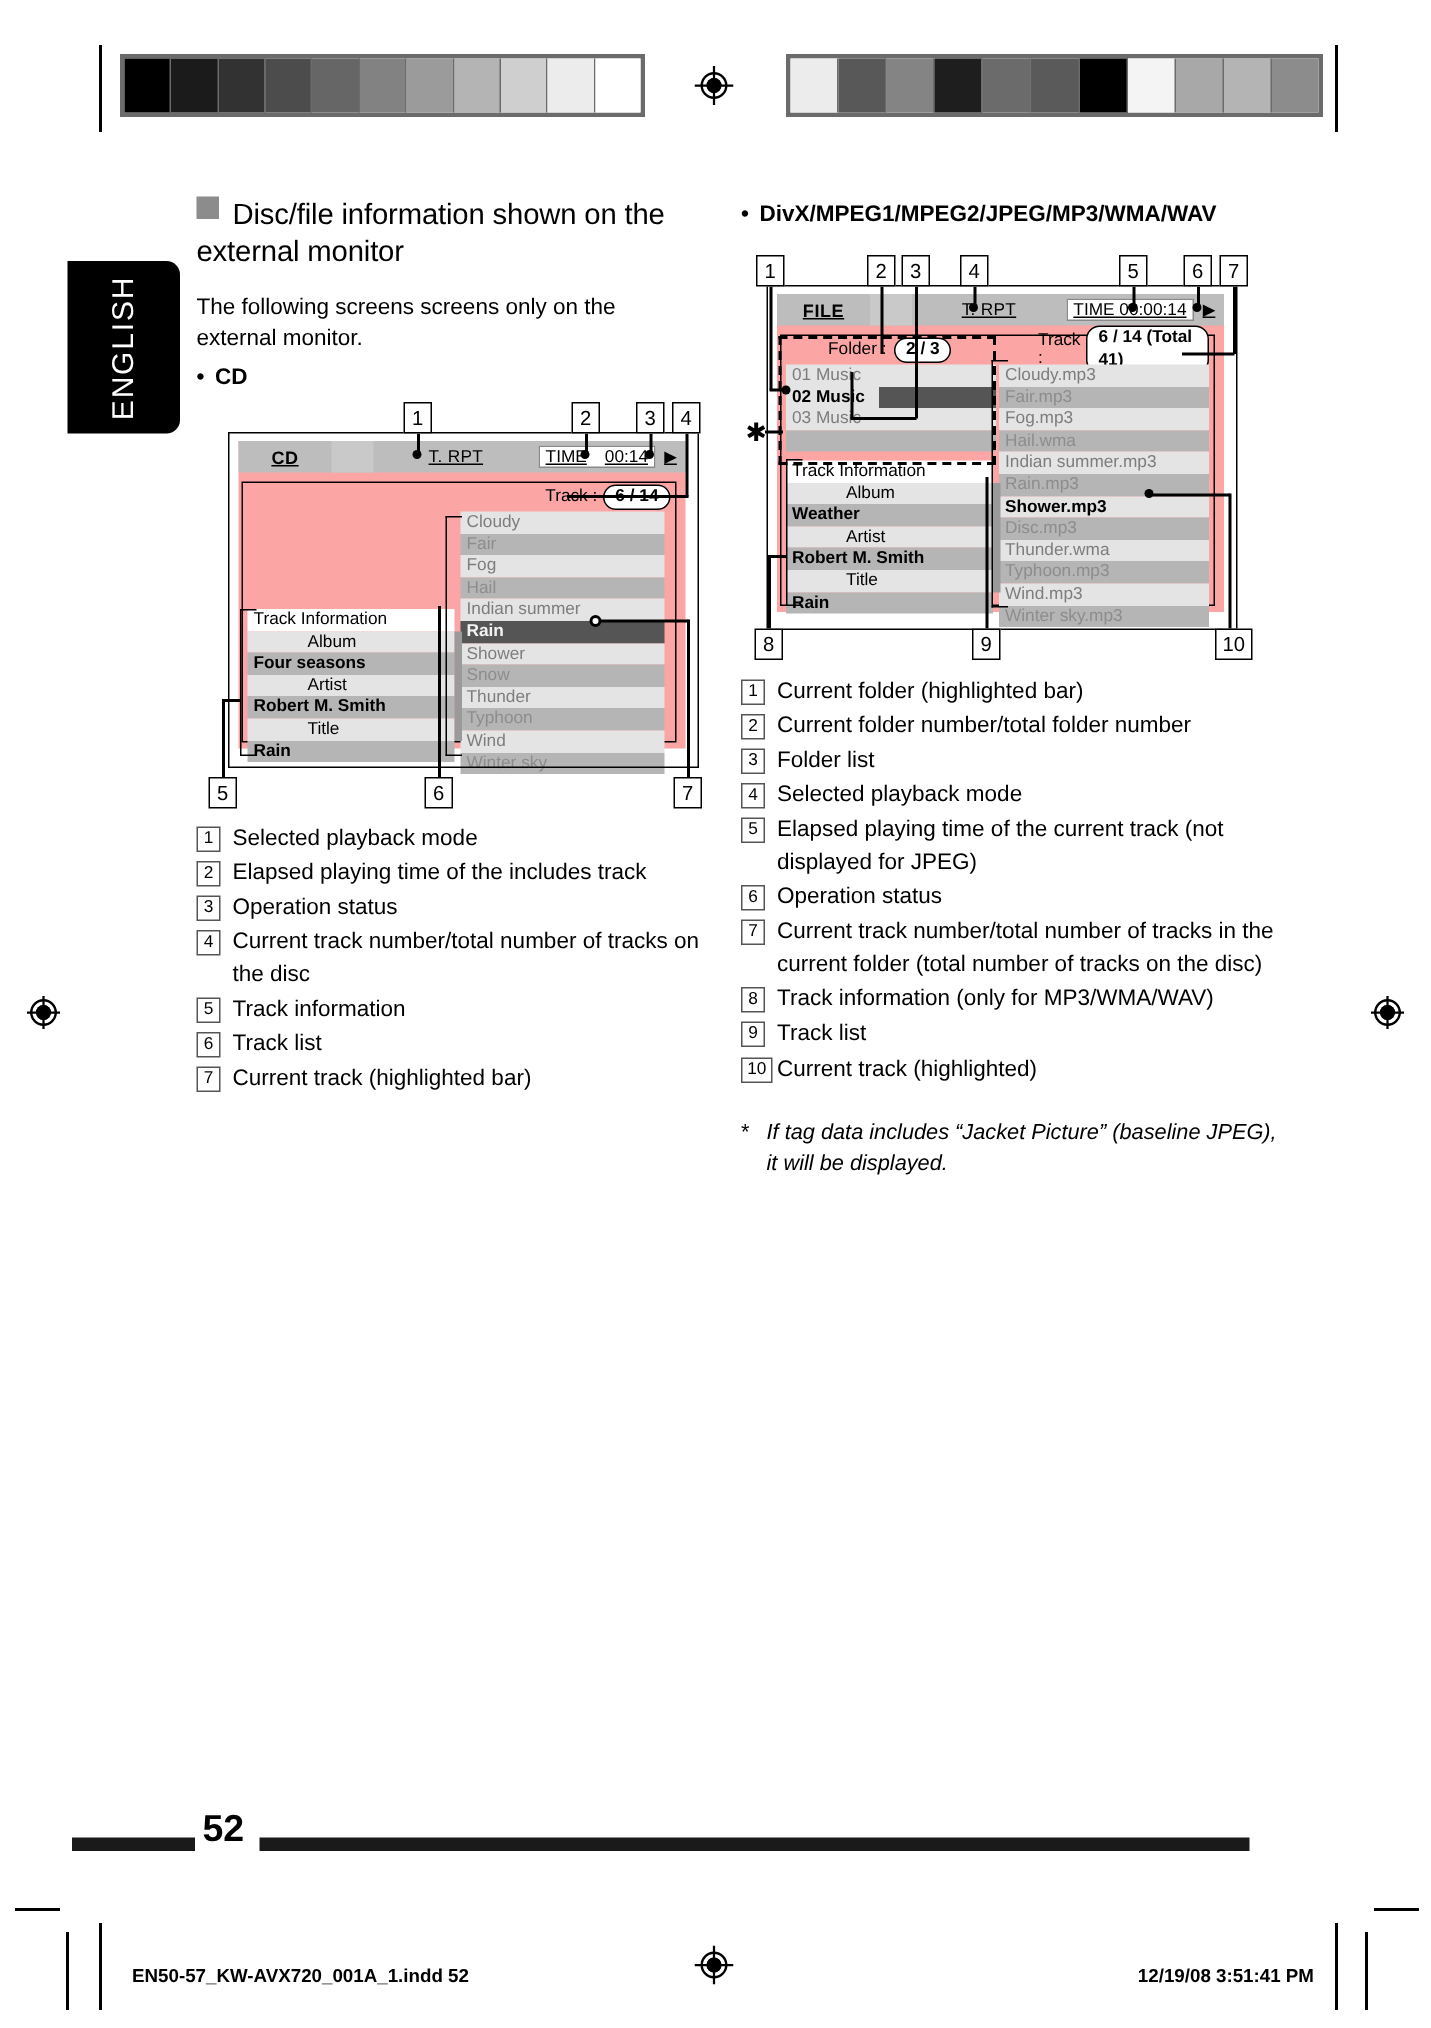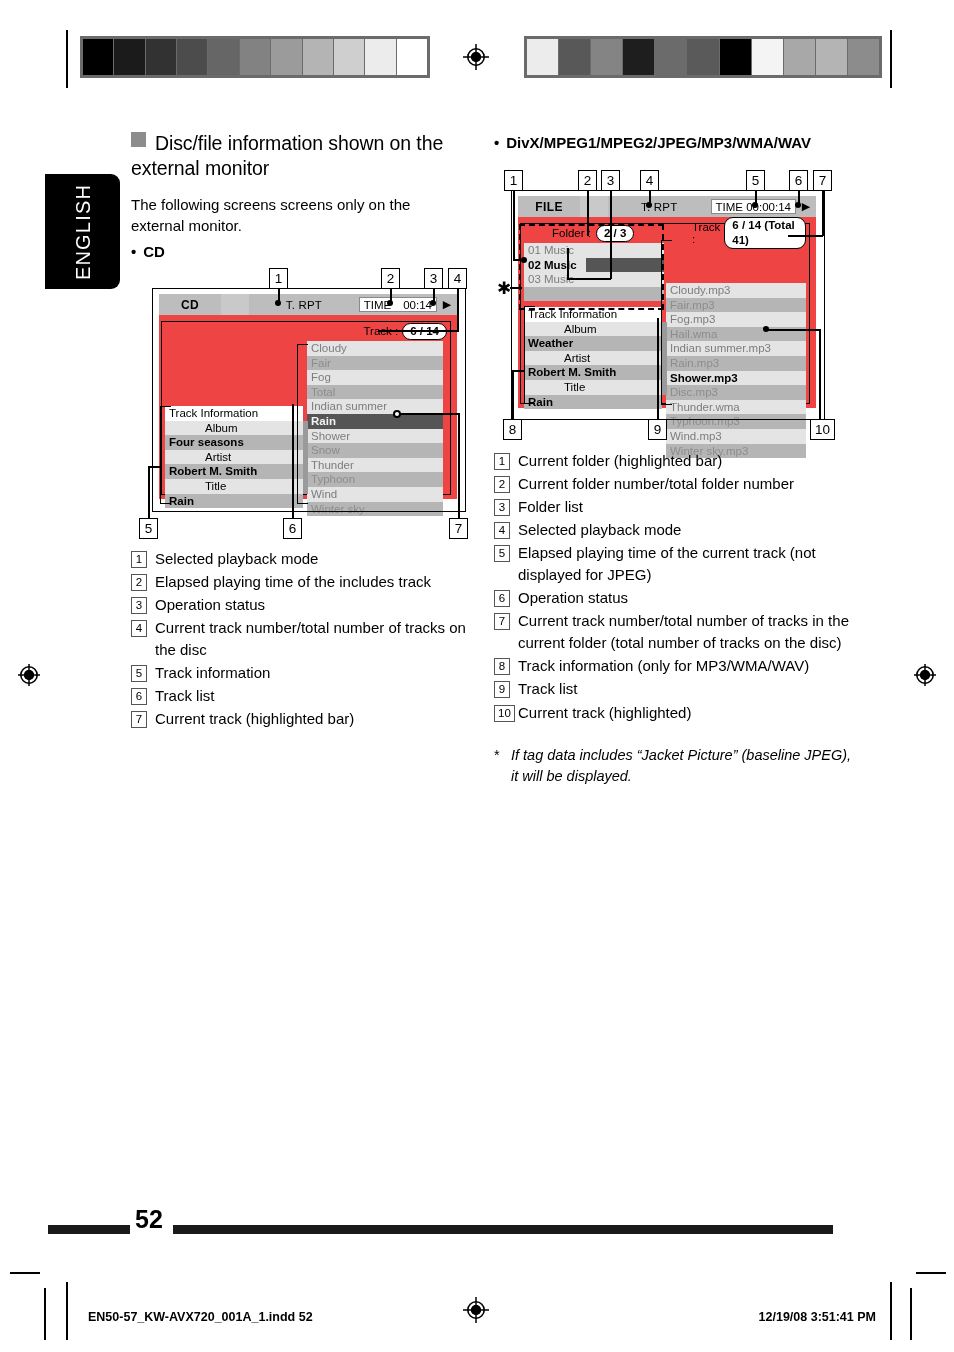--- a/index.html
+++ b/index.html
@@ -38,21 +38,21 @@
   #divx-label .bullet{margin-right:7px;}
 
   
   .chip{position:absolute;width:19px;height:21px;border:1.4px solid #000;background:#fff;
         font-size:13.5px;line-height:20px;text-align:center;box-sizing:border-box;z-index:6;}
   .chip.wide{width:25px;}
   .leader{position:absolute;background:#000;z-index:5;}
   .dot{position:absolute;width:6px;height:6px;border-radius:50%;background:#000;z-index:6;}
 
   
-  .screen{position:absolute;border:1.6px solid #000;background:#ef4444;box-sizing:border-box;}
+  .screen{position:absolute;border:1.6px solid #000;background:#fca5a5;box-sizing:border-box;text-decoration:underline;}
   .scr-topbar{display:flex;align-items:center;height:21px;background:#bdbdbd;
               font-size:11.5px;box-sizing:border-box;}
   .scr-topbar .src{width:62px;text-align:center;font-weight:bold;font-size:12px;letter-spacing:.4px;}
   .scr-topbar .gap{width:28px;background:#c9c9c9;height:100%;}
   .scr-topbar .mode{flex:1;text-align:center;letter-spacing:.2px;}
   .scr-topbar .time{background:#fff;border:1px solid #8a8a8a;padding:0 4px;height:15px;
                     line-height:14px;display:flex;align-items:center;gap:12px;box-sizing:border-box;}
   .scr-topbar .play{width:20px;text-align:center;font-size:11px;}
 
   .listrow{font-size:11.5px;line-height:14.6px;height:14.6px;padding-left:4px;box-sizing:border-box;
@@ -204,21 +204,21 @@
 
   <div style="position:absolute;left:148px;top:28px;width:140px;height:18px;display:flex;align-items:center;justify-content:flex-end;gap:4px;">
     <span class="trk-label">Track :</span>
     <span class="pill">6 / 14</span>
   </div>
 
   <div id="cd-track-list" style="position:absolute;left:148px;top:47px;width:136px;">
       <div class="listrow band-a">Cloudy</div>
       <div class="listrow band-b">Fair</div>
       <div class="listrow band-a">Fog</div>
-      <div class="listrow band-b">Total</div>
+      <div class="listrow band-b">Hail</div>
       <div class="listrow band-a">Indian summer</div>
       <div class="listrow sel-dark">Rain</div>
       <div class="listrow band-a">Shower</div>
       <div class="listrow band-b">Snow</div>
       <div class="listrow band-a">Thunder</div>
       <div class="listrow band-b">Typhoon</div>
       <div class="listrow band-a">Wind</div>
       <div class="listrow band-b">Winter sky</div>
     </div>
 
@@ -299,21 +299,21 @@
       <div class="listrow sel-dark"></div>
       <div class="listrow band-a"></div>
       <div class="listrow band-b"></div>
     </div>
 
   <div style="position:absolute;left:146px;top:28px;width:142px;height:18px;display:flex;align-items:center;justify-content:flex-end;gap:4px;">
     <span class="trk-label">Track :</span>
     <span class="pill">6 / 14 (Total 41)</span>
   </div>
 
-  <div id="divx-track-list" style="position:absolute;left:148px;top:47px;width:140px;margin-top:40px;">
+  <div id="divx-track-list" style="position:absolute;left:148px;top:47px;width:140px;">
       <div class="listrow band-a">Cloudy.mp3</div>
       <div class="listrow band-b">Fair.mp3</div>
       <div class="listrow band-a">Fog.mp3</div>
       <div class="listrow band-b">Hail.wma</div>
       <div class="listrow band-a">Indian summer.mp3</div>
       <div class="listrow band-b">Rain.mp3</div>
       <div class="listrow sel-bold">Shower.mp3</div>
       <div class="listrow band-b">Disc.mp3</div>
       <div class="listrow band-a">Thunder.wma</div>
       <div class="listrow band-b">Typhoon.mp3</div>

